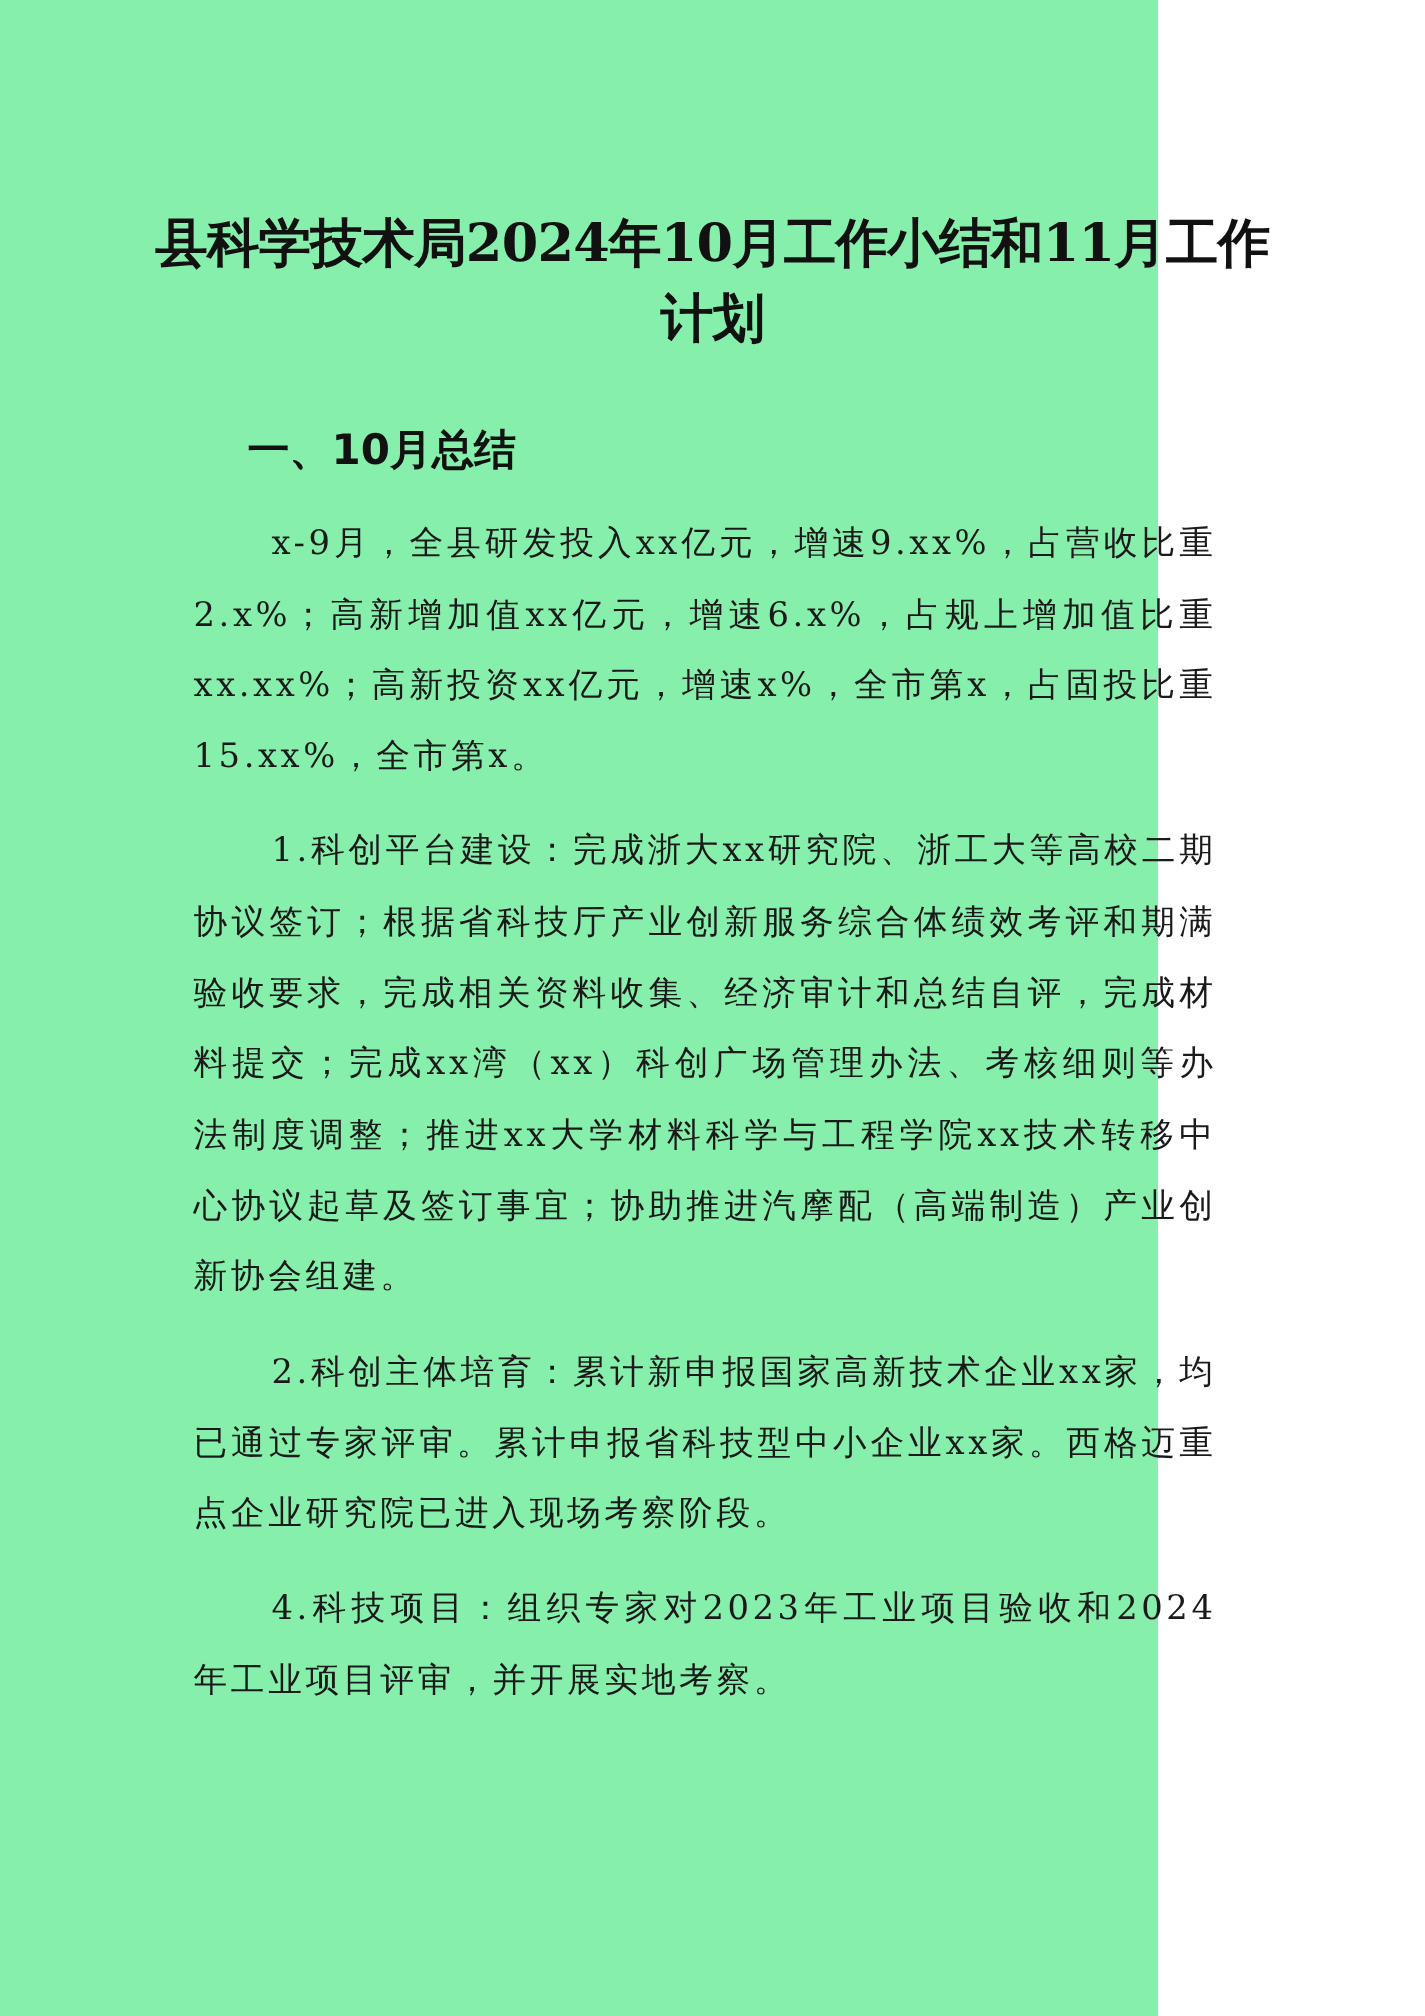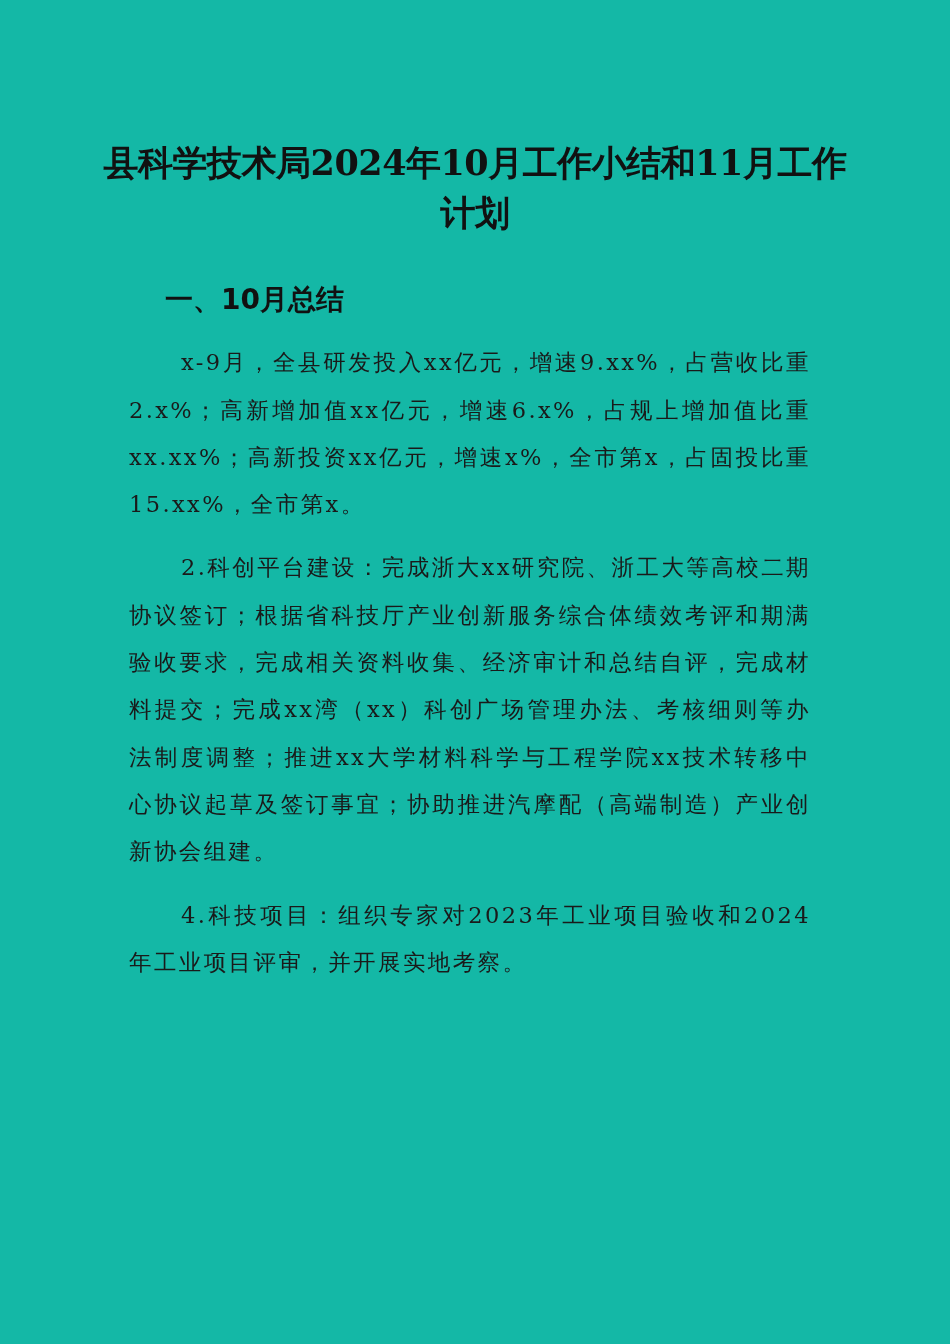--- a/index.html
+++ b/index.html
@@ -11,23 +11,23 @@
       width: 950px;
       height: 1344px;
       position: relative;
       overflow: hidden;
       color: #1a1a1a;
     }
     .page {
       position: absolute;
       left: 0;
       top: 0;
-      width: 950px;
+      width: 772px;
       height: 1344px;
-      background: #14b8a6;
+      background: #86efac;
     }
     .title {
       position: absolute;
       left: 100px;
       top: 138px;
       width: 750px;
       text-align: center;
       font-family: "DejaVu Serif", "Liberation Serif", serif;
       font-weight: bold;
       font-size: 35px;
@@ -66,20 +66,21 @@
 
 <div class="page">
 
   <div class="title">县科学技术局2024年10月工作小结和11月工作计划</div>
 
   <div class="body-text">
     <p class="heading">一、10月总结</p>
 
     <p class="para">x-9月，全县研发投入xx亿元，增速9.xx%，占营收比重2.x%；高新增加值xx亿元，增速6.x%，占规上增加值比重xx.xx%；高新投资xx亿元，增速x%，全市第x，占固投比重15.xx%，全市第x。</p>
 
-    <p class="para">2.科创平台建设：完成浙大xx研究院、浙工大等高校二期协议签订；根据省科技厅产业创新服务综合体绩效考评和期满验收要求，完成相关资料收集、经济审计和总结自评，完成材料提交；完成xx湾（xx）科创广场管理办法、考核细则等办法制度调整；推进xx大学材料科学与工程学院xx技术转移中心协议起草及签订事宜；协助推进汽摩配（高端制造）产业创新协会组建。</p>
+    <p class="para">1.科创平台建设：完成浙大xx研究院、浙工大等高校二期协议签订；根据省科技厅产业创新服务综合体绩效考评和期满验收要求，完成相关资料收集、经济审计和总结自评，完成材料提交；完成xx湾（xx）科创广场管理办法、考核细则等办法制度调整；推进xx大学材料科学与工程学院xx技术转移中心协议起草及签订事宜；协助推进汽摩配（高端制造）产业创新协会组建。</p>
 
+    <p class="para">2.科创主体培育：累计新申报国家高新技术企业xx家，均已通过专家评审。累计申报省科技型中小企业xx家。西格迈重点企业研究院已进入现场考察阶段。</p>
 
 
     <p class="para">4.科技项目：组织专家对2023年工业项目验收和2024年工业项目评审，并开展实地考察。</p>
   </div>
 
 </div>
 
 </body></html>

